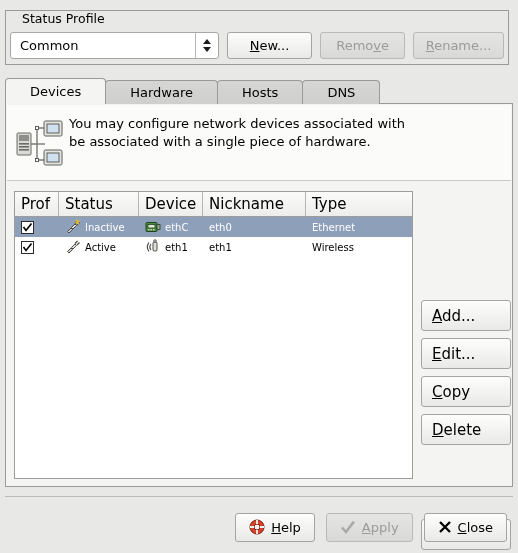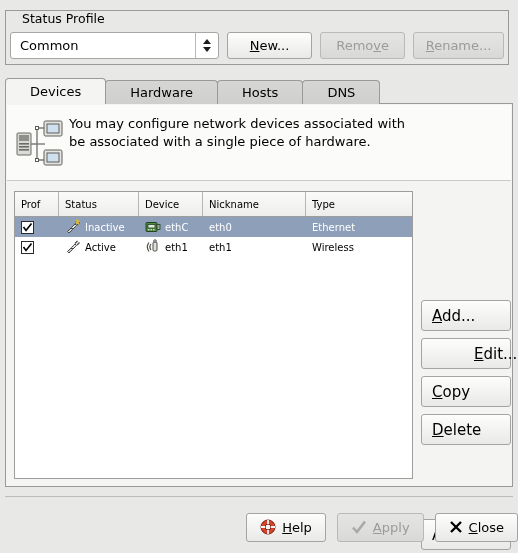--- a/index.html
+++ b/index.html
@@ -203,21 +203,21 @@
     display: flex;
     height: 25px;
     background: linear-gradient(180deg,#fbfbfa 0%, #ededeb 100%);
     border-bottom: 1px solid #9d9d9b;
     box-sizing: border-box;
   }
   .lhead .hc {
     display: flex;
     align-items: center;
     padding-left: 6px;
-    font-size: 10px;
+    font-size: 15px;
     border-right: 1px solid #b5b5b3;
     box-sizing: border-box;
     overflow: hidden;
     white-space: nowrap;
     cursor: default;
   }
   .lhead .hc:last-child { border-right: none; }
 
   .c-prof { width: 44px; }
   .c-status { width: 80px; }
@@ -270,21 +270,21 @@
   }
 
   
   .sidebtn {
     position: absolute;
     width: 90px;
     height: 31px;
     left: 415px;
   }
   .b-add      { top: 196px; }
-  .b-edit     { top: 234px; padding-left: 42px; }
+  .b-edit     { top: 234px; }
   .b-copy     { top: 272px; }
   .b-delete   { top: 310px; }
   .b-activate { top: 415px; }
   .sidebtn .lbl { display: block; width: 100%; padding-left: 10px; font-size: 15px; }
   .sidebtn { justify-content: flex-start; }
 
   
   .sep {
     position: absolute;
     left: 5px;
@@ -295,20 +295,21 @@
   }
   .bottombar {
     position: absolute;
     left: 0;
     top: 508px;
     width: 518px;
     height: 38px;
     display: flex;
     align-items: center;
     justify-content: flex-end;
+    padding-right: 11px;
     gap: 11px;
     box-sizing: border-box;
   }
   .bbtn {
     height: 29px;
     padding: 0 13px;
     gap: 6px;
   }
   .bbtn svg { display: block; flex: 0 0 auto; }
 </style>

